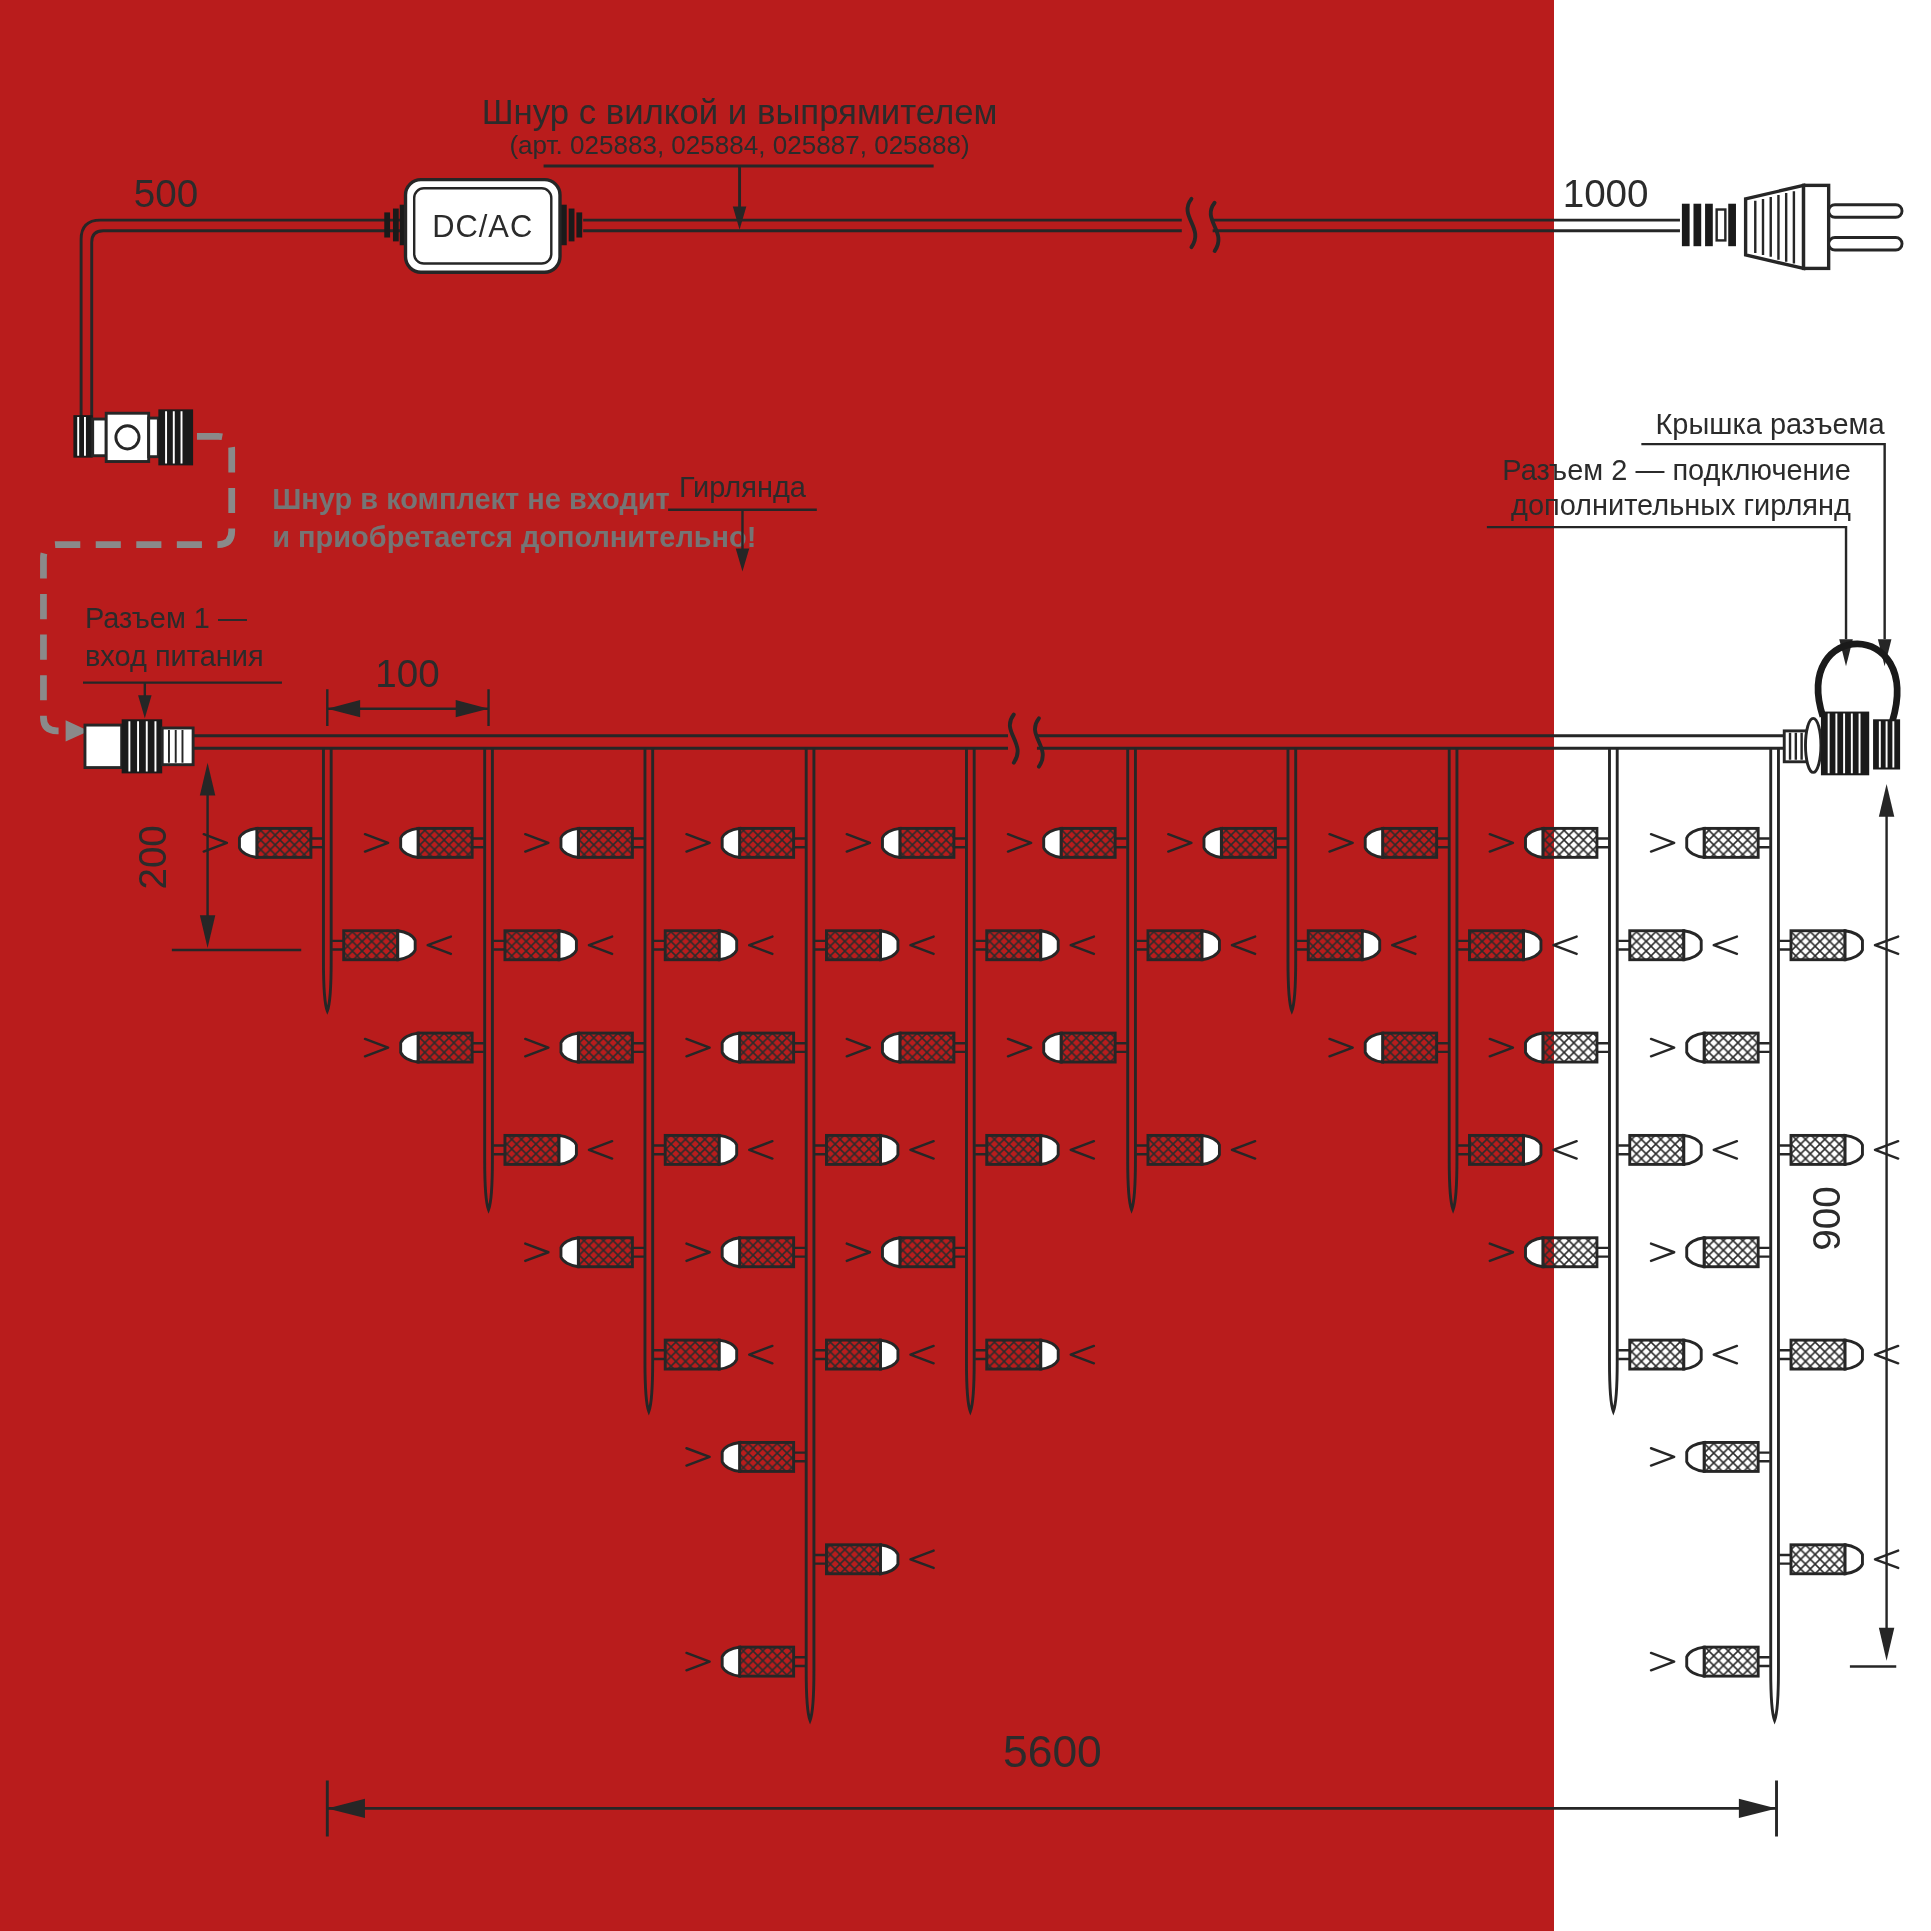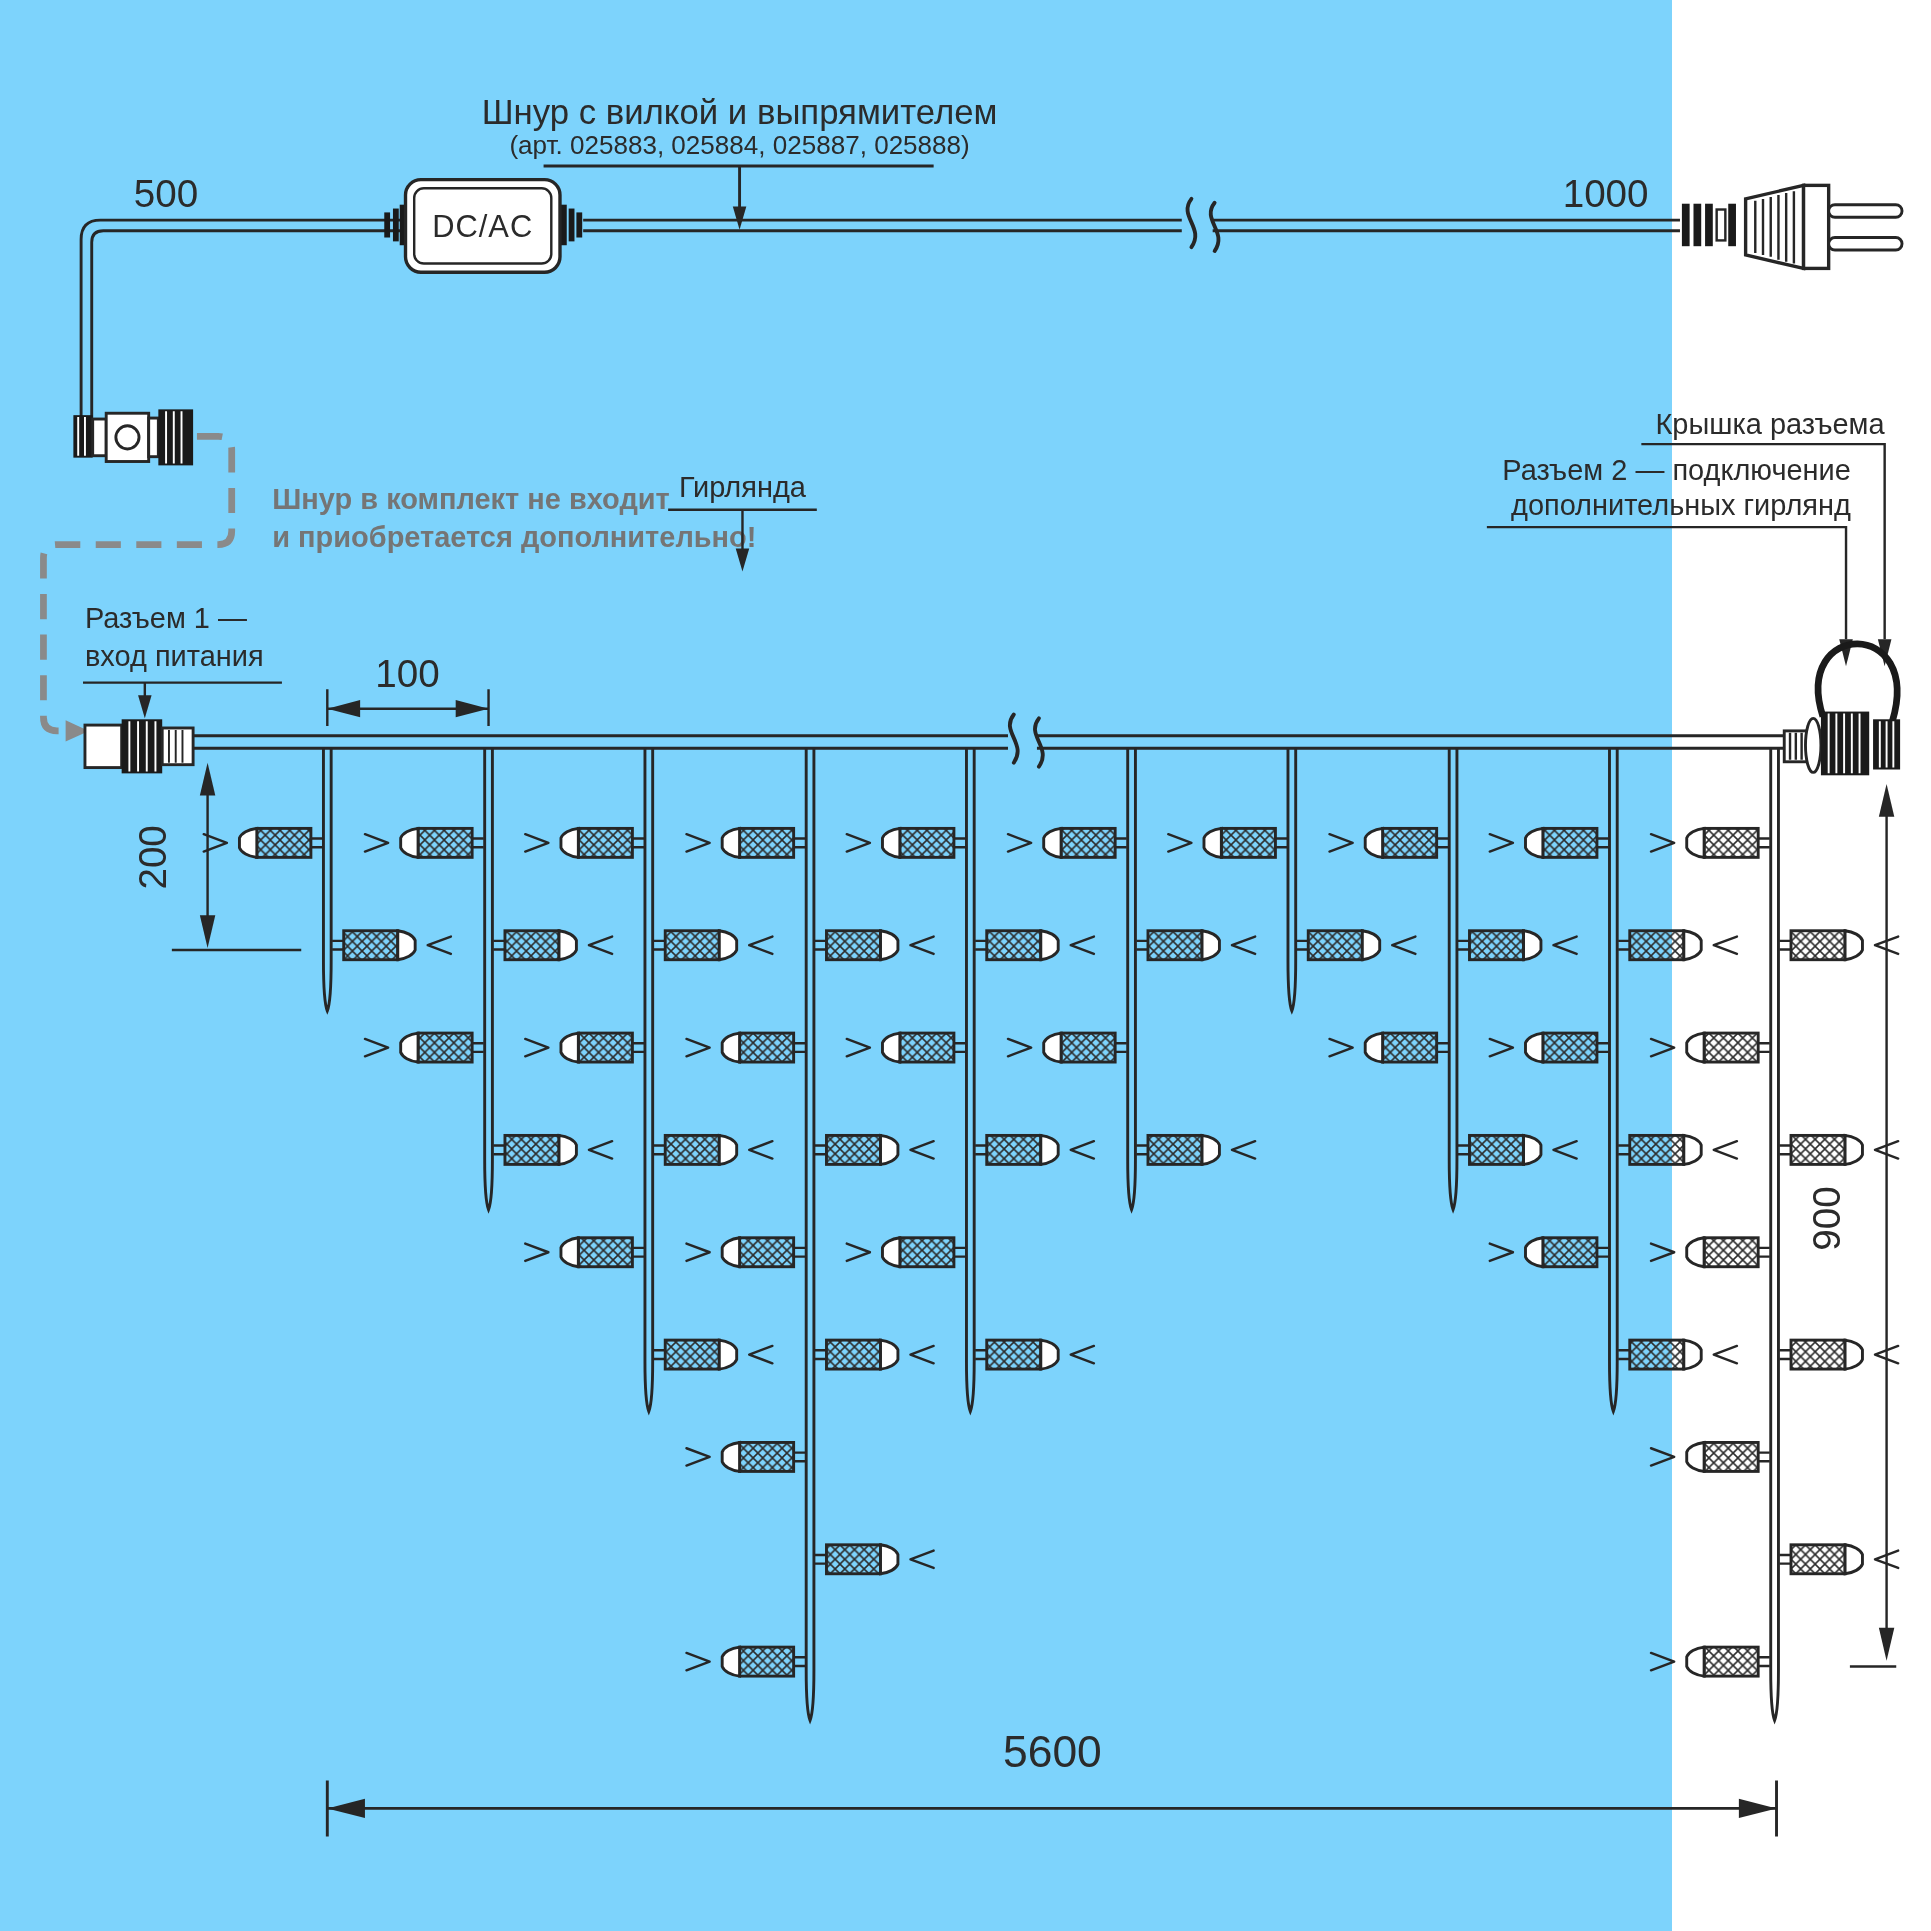--- a/index.html
+++ b/index.html
@@ -1,16 +1,16 @@
 <!DOCTYPE html>
 <html><head>
 <meta charset="utf-8">
 <style>
   html,body{margin:0;padding:0;background:#fff;}
-  .page{width:1672px;height:1931px;position:relative;background:#7dd3fc;
+  .page{width:1554px;height:1931px;position:relative;background:#b91c1c;
         font-family:"Liberation Sans",sans-serif;}
   svg{display:block;width:1931px;height:1931px;}
   text{fill:#2b2b2b;font-family:"Liberation Sans",sans-serif;}
   .t-title1{font-size:36px;}
   .t-title2{font-size:27px;}
   .t-note{font-size:30px;font-weight:bold;fill:#757575;}
   .t-label{font-size:30px;}
   .t-dim{font-size:40px;}
   .t-dim-big{font-size:46px;}
   .t-dcac{font-size:32px;letter-spacing:1px;}

